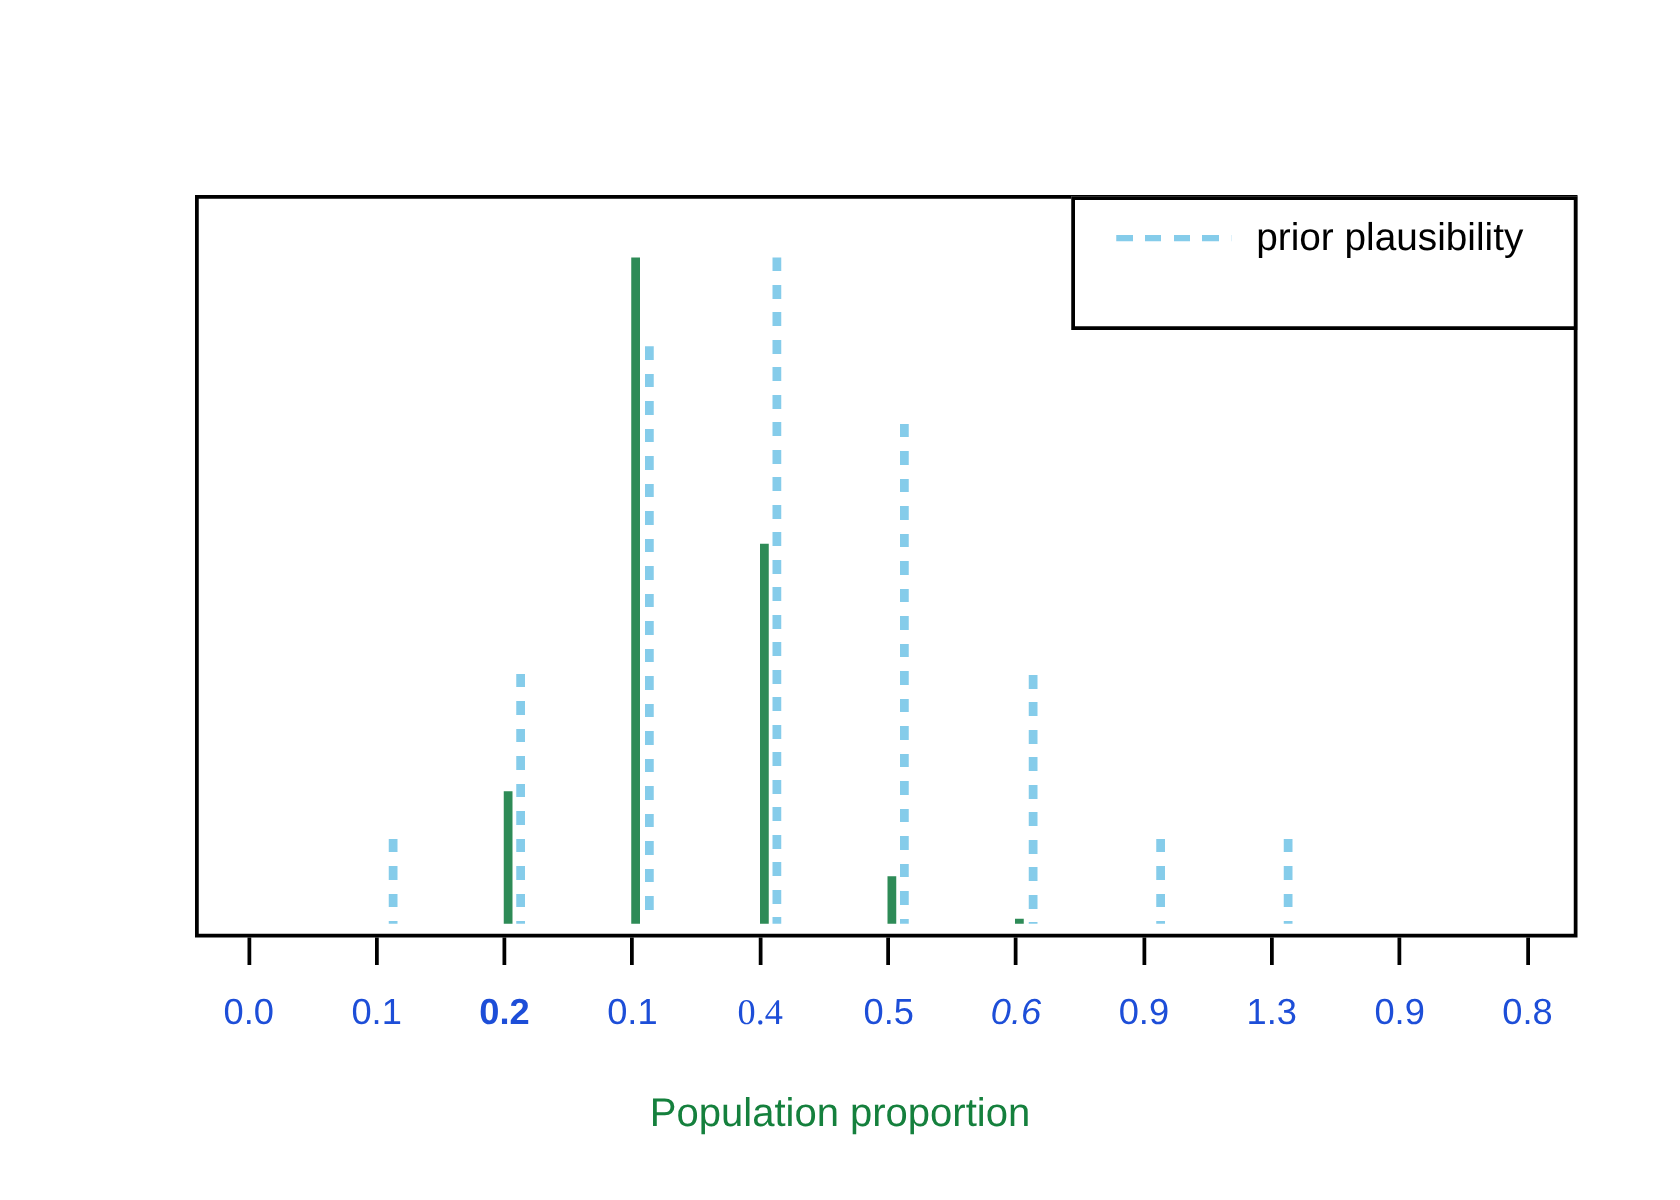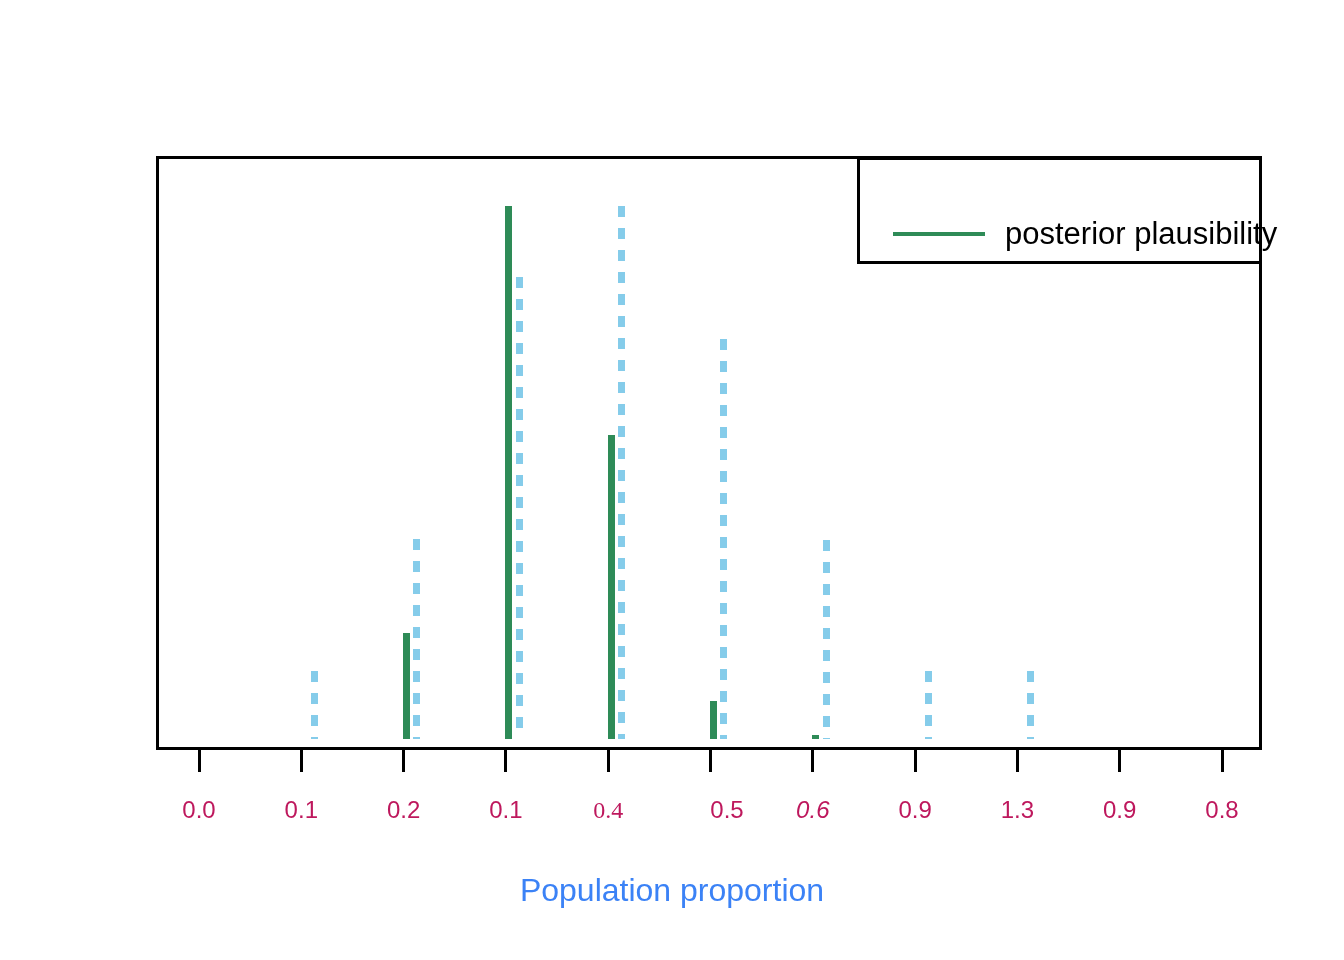--- a/index.html
+++ b/index.html
@@ -69,33 +69,33 @@
     top: 0;
     width: 3px;
     height: 22px;
     background: #000000;
     margin-left: -1.5px;
   }
   .tick-label {
     position: absolute;
     top: 42px;
     transform: translateX(-50%);
-    font-size: 24px;
+    font-size: 29px;
     line-height: 36px;
     white-space: nowrap;
-    color: #be185d;
+    color: #1d4ed8;
   }
   #x-axis-title {
     position: absolute;
     left: 0;
     top: 872px;
     width: 1344px;
     text-align: center;
     font-size: 32px;
-    color: #3b82f6;
+    color: #15803d;
   }
   
   #legend {
     position: absolute;
     left: 857px;
     top: 157px;
     width: 405px;
     height: 107px;
     border: 3px solid #000000;
     box-sizing: border-box;
@@ -160,41 +160,41 @@
         <div class="bar bar-posterior" style="left: 656.8px; height: 4px; bottom: 8px;"></div>
       </div>
   </div>
 
   <div id="x-axis">
       <div class="tick" style="left: 43px;"></div>
       <div class="tick-label" style="left: 43px;">0.0</div>
       <div class="tick" style="left: 145.3px;"></div>
       <div class="tick-label" style="left: 145.3px;">0.1</div>
       <div class="tick" style="left: 247.6px;"></div>
-      <div class="tick-label" style="left: 247.6px;">0.2</div>
+      <div class="tick-label" style="left: 247.6px; font-weight: bold;">0.2</div>
       <div class="tick" style="left: 349.9px;"></div>
       <div class="tick-label" style="left: 349.9px;">0.1</div>
       <div class="tick" style="left: 452.2px;"></div>
       <div class="tick-label" style="left: 452.2px; font-family: Liberation Serif, serif;">0.4</div>
       <div class="tick" style="left: 554.5px;"></div>
-      <div class="tick-label" style="left: 571px;">0.5</div>
+      <div class="tick-label" style="left: 555px;">0.5</div>
       <div class="tick" style="left: 656.8px;"></div>
       <div class="tick-label" style="left: 656.8px; font-style: italic;">0.6</div>
       <div class="tick" style="left: 759.1px;"></div>
       <div class="tick-label" style="left: 759.1px;">0.9</div>
       <div class="tick" style="left: 861.4px;"></div>
       <div class="tick-label" style="left: 861.4px;">1.3</div>
       <div class="tick" style="left: 963.7px;"></div>
       <div class="tick-label" style="left: 963.7px;">0.9</div>
       <div class="tick" style="left: 1066px;"></div>
       <div class="tick-label" style="left: 1066px;">0.8</div>
     </div>
 
   <div id="x-axis-title">Population proportion</div>
 
   <div id="legend">
-    <div class="legend-row row1">
-      <span class="legend-sample posterior"></span>
-      <span class="legend-label">posterior plausibility</span>
+    <div class="legend-row row0">
+      <span class="legend-sample prior"></span>
+      <span class="legend-label">prior plausibility</span>
     </div>
   </div>
 
 </div>
 
 </body></html>

